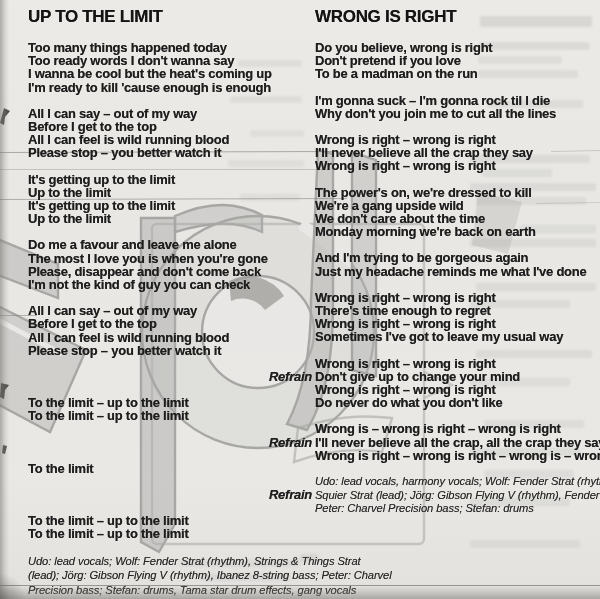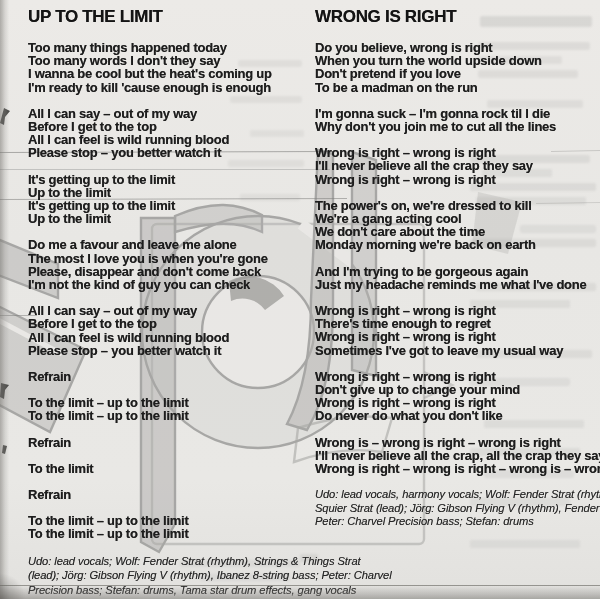--- a/index.html
+++ b/index.html
@@ -27,21 +27,21 @@
   .song-title{
     margin:0 0 15px 0;font-size:17px;line-height:18px;font-weight:bold;
     letter-spacing:-0.3px;color:#141414;
     text-shadow:0 0 .5px rgba(0,0,0,.7);
   }
   .stanza{margin:0 0 13px 0;}
   .line{
     font-size:13px;line-height:13.2px;font-weight:bold;letter-spacing:-0.25px;
     white-space:nowrap;text-shadow:0 0 .4px rgba(20,20,20,.65);
   }
-  .line.refrain{}
+  .line.refrain{font-style:italic;text-align:right;}
   .credits{margin-top:1px;}
   .credit-line{
     font-size:11.2px;line-height:14.6px;font-style:italic;font-weight:normal;
     color:#262626;letter-spacing:-0.1px;white-space:nowrap;
     text-shadow:0 0 .3px rgba(30,30,30,.5);
   }
   .col-right .credit-line{line-height:13.6px;}
 </style>
 </head>
 <body>
@@ -117,21 +117,21 @@
       <div class="bleed" style="left: 180px; top: 560px; width: 120px; height: 7px; opacity: 0.11;"></div>
       <div class="bleed" style="left: 200px; top: 574px; width: 90px; height: 7px; opacity: 0.1;"></div>
       <div class="bleed" style="left: 300px; top: 554px; width: 18px; height: 8px; opacity: 0.16;"></div>
     </div>
 
   <section class="col col-left">
     <h1 class="song-title">UP TO THE LIMIT</h1>
     <div class="stanzas">
         <div class="stanza">
           <div class="line">Too many things happened today</div>
-          <div class="line">Too many words I don't they say</div>
+          <div class="line">Too ready words I don't wanna say</div>
           <div class="line">I wanna be cool but the heat's coming up</div>
           <div class="line">I'm ready to kill 'cause enough is enough</div>
         </div>
         <div class="stanza">
           <div class="line">All I can say – out of my way</div>
           <div class="line">Before I get to the top</div>
           <div class="line">All I can feel is wild running blood</div>
           <div class="line">Please stop – you better watch it</div>
         </div>
         <div class="stanza">
@@ -178,36 +178,35 @@
           <div class="credit-line">Precision bass; Stefan: drums, Tama star drum effects, gang vocals</div>
         </div>
       </div>
   </section>
 
   <section class="col col-right">
     <h1 class="song-title">WRONG IS RIGHT</h1>
     <div class="stanzas">
         <div class="stanza">
           <div class="line">Do you believe, wrong is right</div>
-          <div class="line">When you turn the world upside down</div>
           <div class="line">Don't pretend if you love</div>
           <div class="line">To be a madman on the run</div>
         </div>
         <div class="stanza">
           <div class="line">I'm gonna suck – I'm gonna rock til I die</div>
           <div class="line">Why don't you join me to cut all the lines</div>
         </div>
         <div class="stanza">
           <div class="line">Wrong is right – wrong is right</div>
           <div class="line">I'll never believe all the crap they say</div>
           <div class="line">Wrong is right – wrong is right</div>
         </div>
         <div class="stanza">
           <div class="line">The power's on, we're dressed to kill</div>
-          <div class="line">We're a gang acting cool</div>
+          <div class="line">We're a gang upside wild</div>
           <div class="line">We don't care about the time</div>
           <div class="line">Monday morning we're back on earth</div>
         </div>
         <div class="stanza">
           <div class="line">And I'm trying to be gorgeous again</div>
           <div class="line">Just my headache reminds me what I've done</div>
         </div>
         <div class="stanza">
           <div class="line">Wrong is right – wrong is right</div>
           <div class="line">There's time enough to regret</div>

